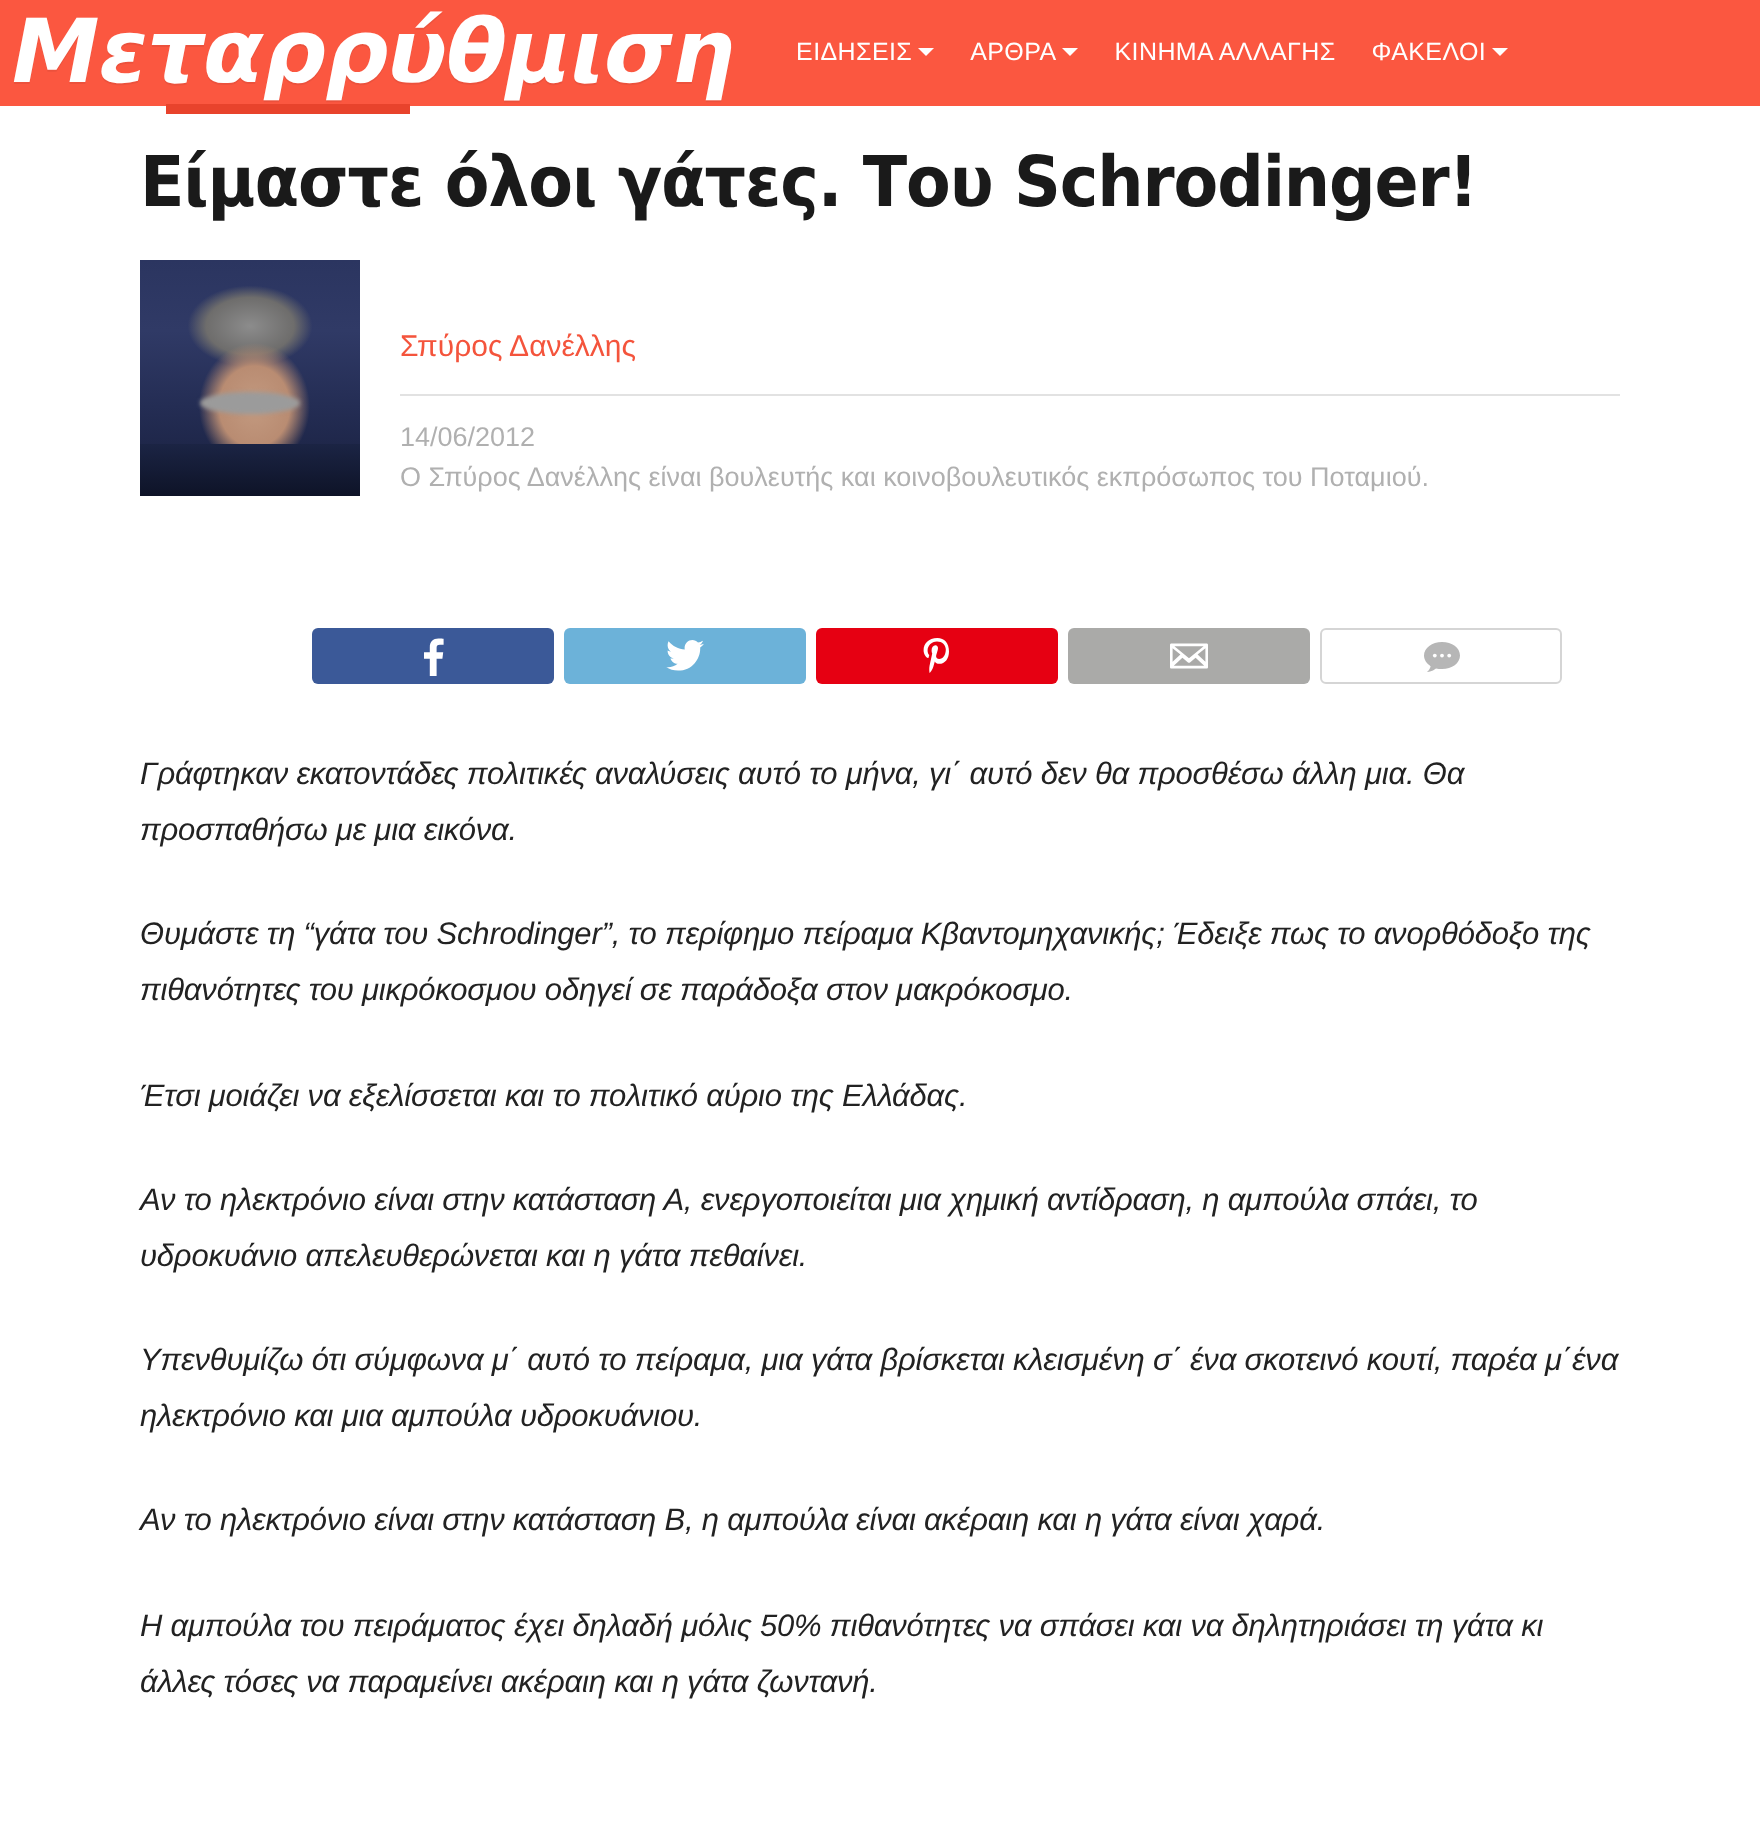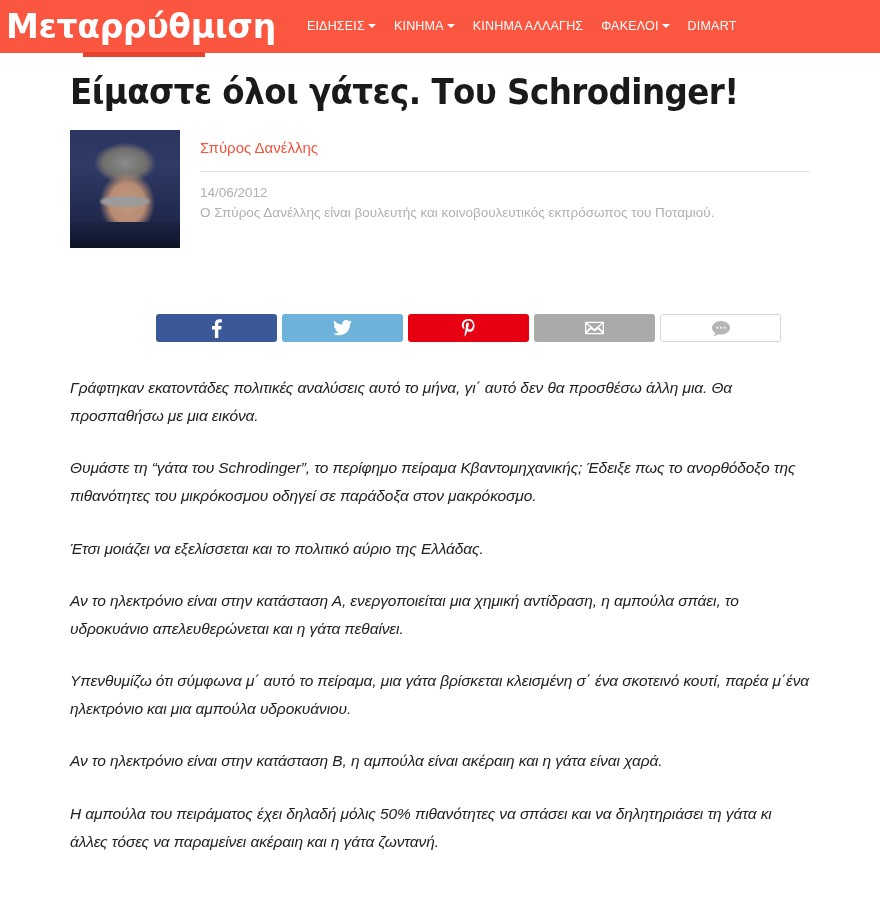--- a/index.html
+++ b/index.html
@@ -23,27 +23,28 @@
     height: 53px;
     background: #fb5740;
     display: flex;
     align-items: center;
     width: 880px;
     box-sizing: border-box;
   }
   .brand {
     margin-left: 6px;
     color: #ffffff;
-    font-size: 33px;
+    font-size: 44px;
     font-weight: bold;
     letter-spacing: -0.3px;
     line-height: 1;
     white-space: nowrap;
     font-family: "DejaVu Sans", "Liberation Sans", sans-serif;
     text-shadow: 0 1px 0 rgba(0,0,0,0.06);
+    font-style: italic;
   }
   .nav-menu {
     display: flex;
     margin-left: 22px;
     height: 53px;
   }
   .nav-item {
     color: #ffffff;
     font-size: 12.5px;
     letter-spacing: 0.2px;
@@ -92,20 +93,21 @@
     line-height: 1.15;
     transform: scaleX(0.93);
     transform-origin: left center;
     white-space: nowrap;
   }
 
   
   .author-block {
     display: flex;
     margin-top: 18px;
+    align-items: flex-end;
   }
   .author-photo {
     width: 110px;
     height: 118px;
     flex: 0 0 110px;
     background:
       radial-gradient(ellipse 42px 48px at 52% 62%, #c39a80 0%, #b98c72 42%, rgba(185,140,114,0) 66%),
       radial-gradient(ellipse 40px 26px at 50% 28%, #8c8c8c 0%, #6e6d6c 55%, rgba(110,109,108,0) 78%),
       linear-gradient(#2b3560 0%, #303a66 30%, #242d54 62%, #181f3d 100%);
     position: relative;
@@ -193,24 +195,23 @@
   }
 </style>
 </head>
 <body>
 
 <div class="navbar">
   <div class="brand">Μεταρρύθμιση</div>
 
   <nav class="nav-menu">
     <a class="nav-item"><span>ΕΙΔΗΣΕΙΣ</span><span class="caret"></span></a>
-    <a class="nav-item"><span>ΚΙΝΗΜΑ</span><span class="caret"></span></a>
+    <a class="nav-item"><span>ΑΡΘΡΑ</span><span class="caret"></span></a>
     <a class="nav-item">ΚΙΝΗΜΑ ΑΛΛΑΓΗΣ</a>
     <a class="nav-item"><span>ΦΑΚΕΛΟΙ</span><span class="caret"></span></a>
-    <a class="nav-item">DIMART</a>
   </nav>
 
   <div class="nav-accent"></div>
 </div>
 
 <div class="wrap">
 
   <h1 class="article-title">Είμαστε όλοι γάτες. Του Schrodinger!</h1>
 
   <div class="author-block">

